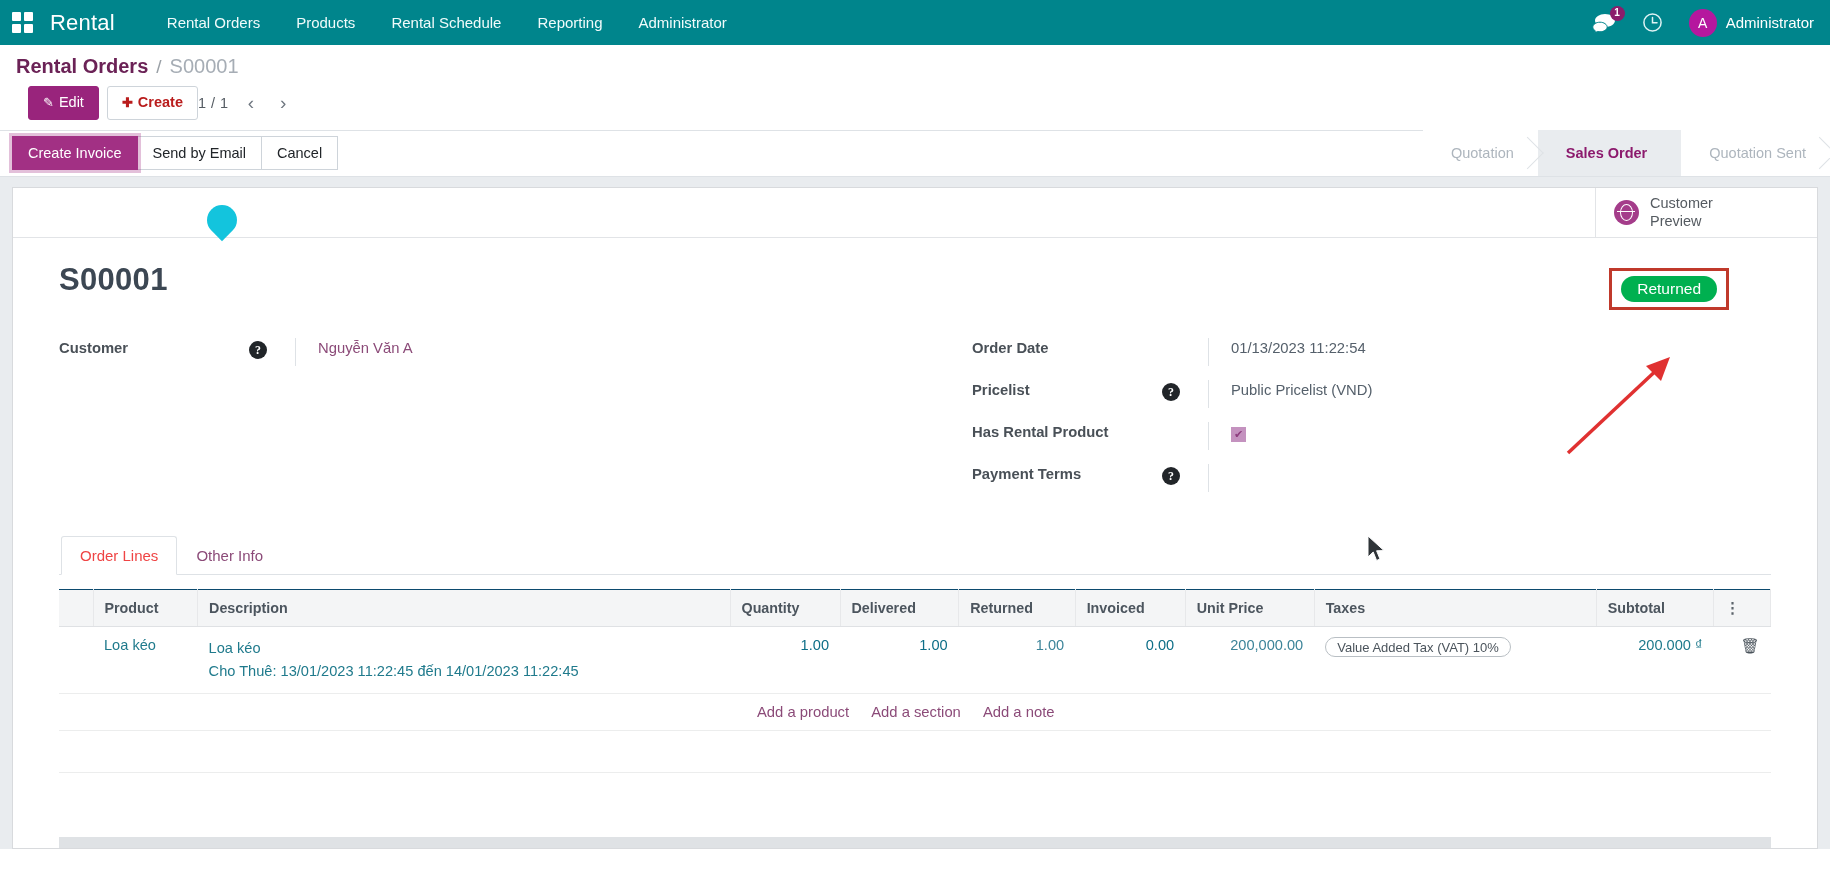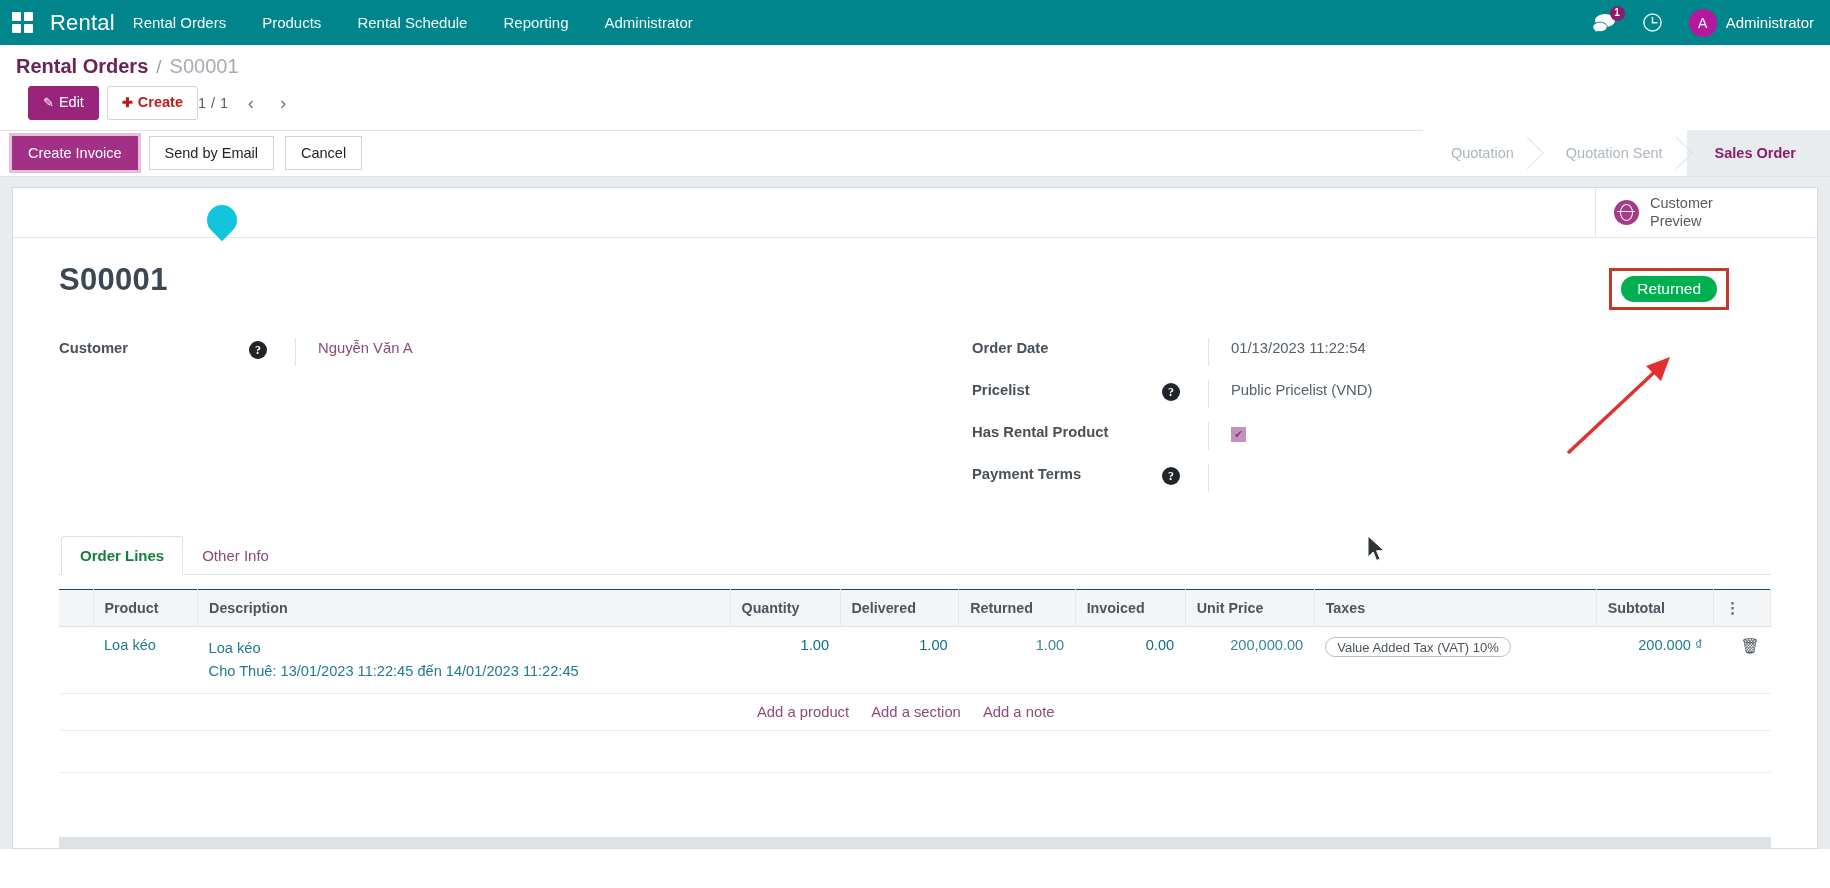--- a/index.html
+++ b/index.html
@@ -26,20 +26,21 @@
     grid-template-columns: 9px 9px;
     grid-template-rows: 9px 9px;
     gap: 3px;
     margin-right: 16px;
     cursor: pointer;
   }
   .apps-grid i { background: #ffffff; display: block; border-radius: 1px; }
   .brand {
     font-size: 22px; font-weight: 400;
     letter-spacing: .2px;
+    margin-right: 34px;
     cursor: pointer;
     color: #fff;
   }
   .menu-item {
     font-size: 15px;
     padding: 0 18px;
     line-height: 45px;
     cursor: pointer;
     color: #f0fbfb;
     white-space: nowrap;
@@ -122,21 +123,21 @@
   }
 
   
   .statusbar {
     display: flex; align-items: center;
     padding: 0 0 0 12px;
     background: #fff;
     border-bottom: 1px solid #dee2e6;
     height: 46px;
   }
-  .sb-buttons { display: flex; align-items: center; gap: 12px; }
+  .sb-buttons { display: flex; align-items: center; gap: 0; }
   .sb-btn {
     font-size: 14.5px;
     border: 1px solid #ced4da;
     background: #fff;
     color: #212529;
     padding: 6px 15px;
     cursor: pointer;
     font-family: "Liberation Sans", sans-serif;
     margin-right: -1px;
     line-height: 1.4;
@@ -305,25 +306,24 @@
   .tabs { display: flex; border-bottom: 1px solid #dee2e6; padding-left: 2px; }
   .tab {
     font-size: 15px;
     padding: 10px 18px;
     cursor: pointer;
     color: #8b4a78;
     border: 1px solid transparent;
     margin-bottom: -1px;
   }
   .tab.active {
-    color: #15803d;
+    color: #ef4444;
     background: #fff;
     border-color: #dee2e6 #dee2e6 #fff;
     border-radius: 3px 3px 0 0;
-    font-weight: bold;
   }
 
   table.lines { width: 100%; border-collapse: collapse; margin-top: 14px; }
   table.lines thead th {
     background: #f4f5f6;
     border-top: 1px solid #0c4a6e;
     border-bottom: 1px solid #dfe1e4;
     border-right: 1px solid #e7e8ea;
     font-size: 14.3px;
     font-weight: 700;
@@ -461,22 +461,22 @@
 
 <div class="statusbar">
   <div class="sb-buttons">
     <button class="sb-btn focused">Create Invoice</button>
     <button class="sb-btn">Send by Email</button>
     <button class="sb-btn">Cancel</button>
   </div>
   <div class="sb-spacer"></div>
   <div class="stages">
     <div class="stage">Quotation</div>
+    <div class="stage active last">Sales Order</div>
     <div class="stage">Quotation Sent</div>
-    <div class="stage active last">Sales Order</div>
   </div>
 </div>
 
 <div class="sheet-wrap">
   <div class="sheet">
 
     <div class="preview-bar">
       <div class="preview-btn">
         <span class="globe"></span>
         <span class="preview-label">Customer

